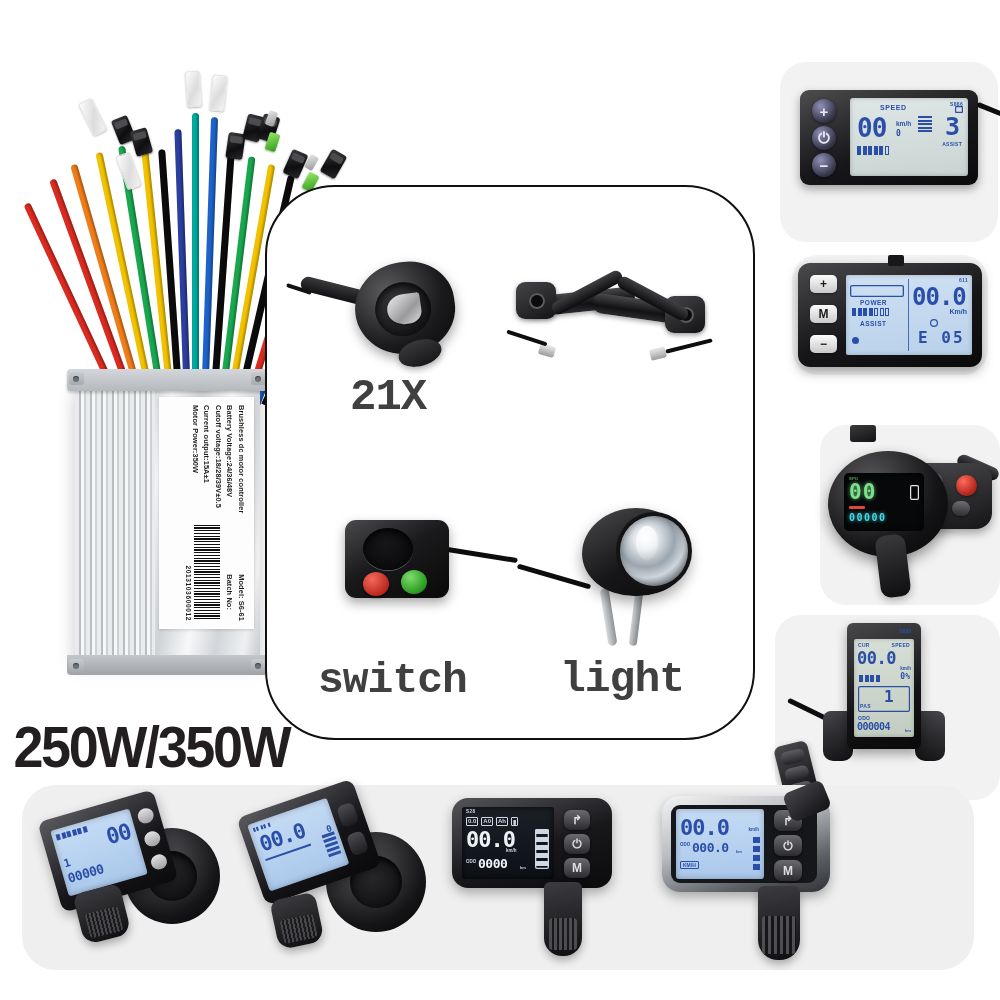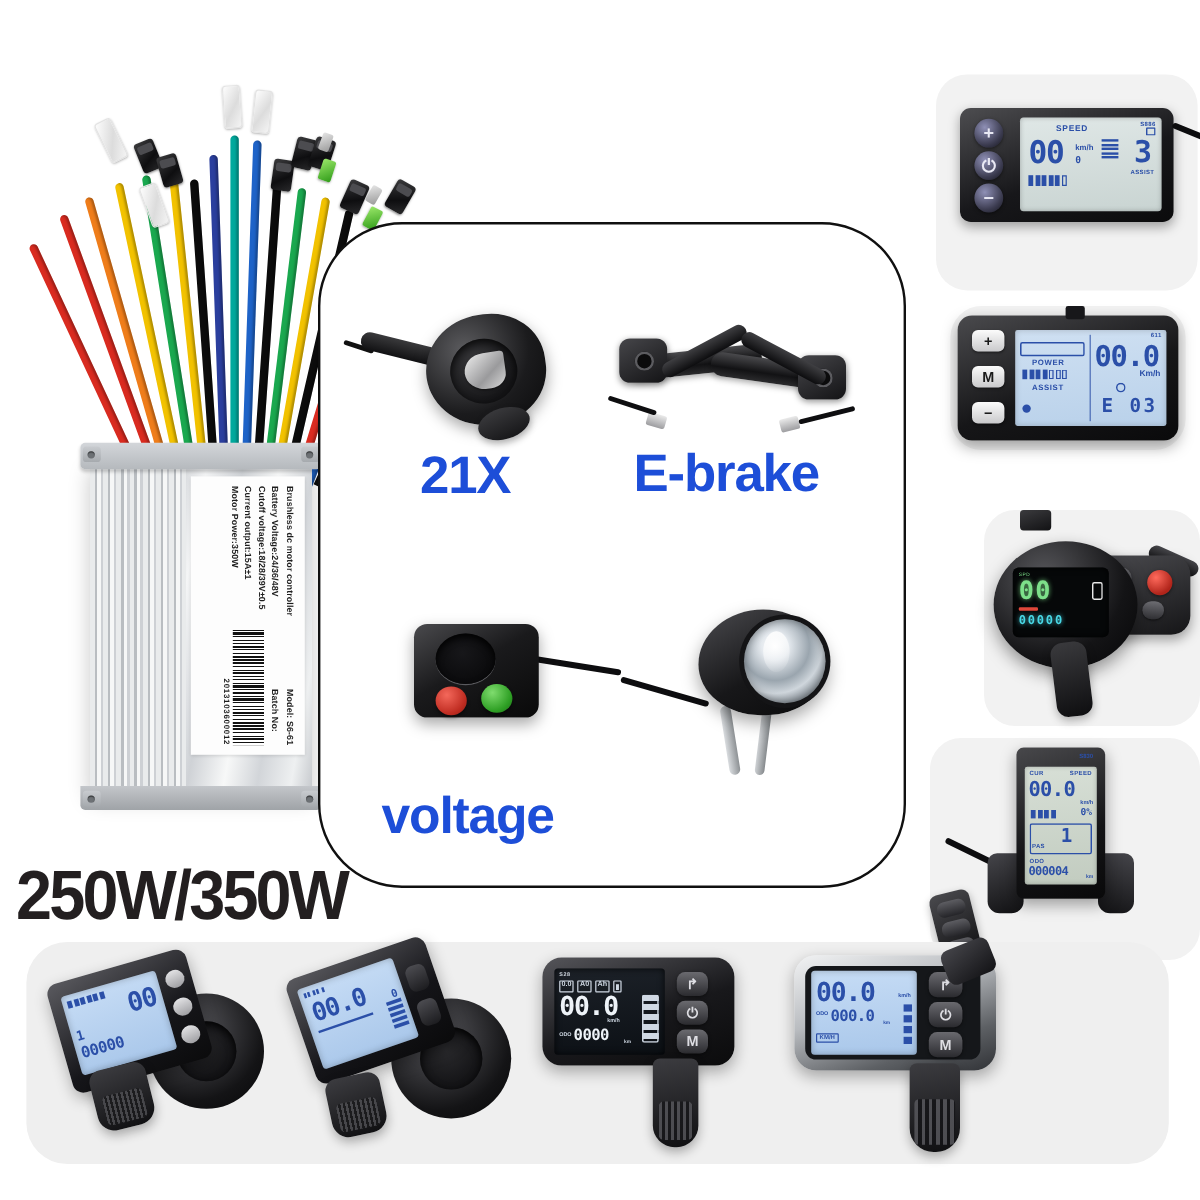--- a/index.html
+++ b/index.html
@@ -48,21 +48,21 @@
            letter-spacing:-2.5px;font-family:"Liberation Sans",sans-serif;transform:scaleX(.93);white-space:nowrap;}
 
   
   #accessories-panel{left:265px;top:185px;width:490px;height:555px;
       border:2.5px solid #101010;border-radius:70px;background:#fff;box-sizing:border-box;}
   #accessories-badge{left:357px;top:175px;background:#0a0a0a;border-radius:28px;padding:5px 26px 8px;
       box-shadow:0 2px 4px rgba(0,0,0,.3);}
   #accessories-badge span{color:#fff;font-size:37px;font-weight:900;letter-spacing:-.5px;
       font-family:"Liberation Sans",sans-serif;text-shadow:0 0 1px #fff;}
 
-  .acc-label{position:absolute;font-weight:900;color:#1d4ed8;font-family:Liberation Sans, sans-serif;
+  .acc-label{position:absolute;font-weight:900;color:#404040;font-family:Liberation Mono, monospace;
       letter-spacing:-1px;text-align:center;}
 
   
   .thr-body{position:absolute;left:355px;top:262px;width:100px;height:92px;
       background:radial-gradient(ellipse at 34% 30%,#5c5c5f,#1b1b1d 58%,#0a0a0b);
       border-radius:50% 46% 48% 50%;box-shadow:0 5px 12px rgba(0,0,0,.35);transform:rotate(-8deg);}
   .thr-ring{position:absolute;left:20px;top:20px;width:56px;height:54px;border-radius:50%;
       background:radial-gradient(circle at 40% 35%,#3a3a3d,#141416 70%);box-shadow:inset 0 3px 7px rgba(0,0,0,.75);}
   .thr-lever{position:absolute;left:12px;top:12px;width:34px;height:30px;border-radius:50% 10% 40% 50%;
       background:linear-gradient(140deg,#efefef,#9a9a9c 60%,#d9d9d9);box-shadow:0 1px 2px rgba(0,0,0,.5);}
@@ -287,40 +287,40 @@
     <div class="blade" style="left:548px;top:286px;transform:rotate(-28deg)"></div>
     <div class="ferrule" style="left:539px;top:345px;transform:rotate(16deg)"></div>
     <div class="brkcable" style="left:506px;top:336px;width:42px;transform:rotate(18deg)"></div>
 
     <div class="lever" style="left:592px;top:300px;transform:rotate(8deg)"></div>
     <div class="clamp" style="left:665px;top:296px"></div>
     <div class="blade" style="left:614px;top:292px;transform:rotate(28deg)"></div>
     <div class="ferrule" style="left:650px;top:348px;transform:rotate(-14deg)"></div>
     <div class="brkcable" style="left:665px;top:344px;width:48px;transform:rotate(-14deg)"></div>
   </div>
-  <div class="acc-label" style="left:528px;top:370px;font-size:44px">E-brake</div>
 
   <div class="abs" style="left:0;top:0;width:1000px;height:1000px;pointer-events:none">
     <div class="sw-cable"></div>
     <div class="sw-body">
       <div class="sw-hole"></div>
       <div class="sw-btn sw-red" style="left:18px;top:52px"></div>
       <div class="sw-btn sw-grn" style="left:56px;top:50px"></div>
     </div>
   </div>
-  <div class="acc-label" style="left:318px;top:656px;font-size:43px">voltage</div>
+  <div class="acc-label" style="left:318px;top:656px;font-size:43px">switch</div>
 
   <div class="abs" style="left:0;top:0;width:1000px;height:1000px;pointer-events:none">
     <div class="lt-cable"></div>
     <div class="lt-brk"></div>
     <div class="lt-brk2"></div>
     <div class="lt-body">
       <div class="lt-lens"></div>
     </div>
   </div>
+  <div class="acc-label" style="left:560px;top:655px;font-size:43px">light</div>
 
   <div class="rcard" id="disp-s886">
     <div class="s886-body">
       <div class="rbtn" style="left:12px;top:9px">+</div>
       <div class="rbtn" style="left:12px;top:36px">⏻</div>
       <div class="rbtn" style="left:12px;top:63px">−</div>
       <div class="s886-scr">
         <div class="abs lcd-blue t-tiny" style="right:5px;top:3px">S886</div>
         <div class="abs lcd-blue" style="left:30px;top:6px;font-size:7px;font-weight:700;letter-spacing:.6px">SPEED</div>
         <div class="abs lcd-blue d-big" style="left:7px;top:17px;font-size:26px;letter-spacing:-1px">00</div>
@@ -365,21 +365,21 @@
             <i style="background:#2b4fa8;height:8px"></i>
           <i style="background:transparent;height:8px;box-shadow:inset 0 0 0 1px #2b4fa8"></i>
           <i style="background:transparent;height:8px;box-shadow:inset 0 0 0 1px #2b4fa8"></i>
           <i style="background:transparent;height:8px;box-shadow:inset 0 0 0 1px #2b4fa8"></i>
         </div>
         <div class="abs lcd-blue" style="left:14px;top:45px;font-size:6.5px;font-weight:700;letter-spacing:.5px">ASSIST</div>
         <div class="abs" style="left:6px;top:62px;width:7px;height:7px;border-radius:50%;background:#2b4fa8"></div>
         <div class="abs" style="left:62px;top:4px;width:1.3px;height:72px;background:#2b4fa8;opacity:.8"></div>
         <div class="abs lcd-blue d-big" style="left:66px;top:10px;font-size:24px;letter-spacing:-1px">00.0</div>
         <div class="abs lcd-blue" style="right:5px;top:33px;font-size:7px;font-weight:700">Km/h</div>
-        <div class="abs lcd-blue d-big" style="left:72px;top:55px;font-size:16px;letter-spacing:2px">E 03</div>
+        <div class="abs lcd-blue d-big" style="left:72px;top:55px;font-size:16px;letter-spacing:2px">E 05</div>
         <div class="abs" style="left:84px;top:44px;width:8px;height:8px;border-radius:50%;box-shadow:inset 0 0 0 1.2px #2b4fa8"></div>
       </div>
     </div>
     <div class="abs" style="left:96px;top:0px;width:16px;height:11px;background:#17171a;border-radius:2px"></div>
   </div>
 
   <div class="rcard" id="disp-round">
     <div class="rd-plug"></div>
     <div class="rd-lever"></div>
     <div class="rd-pad">

